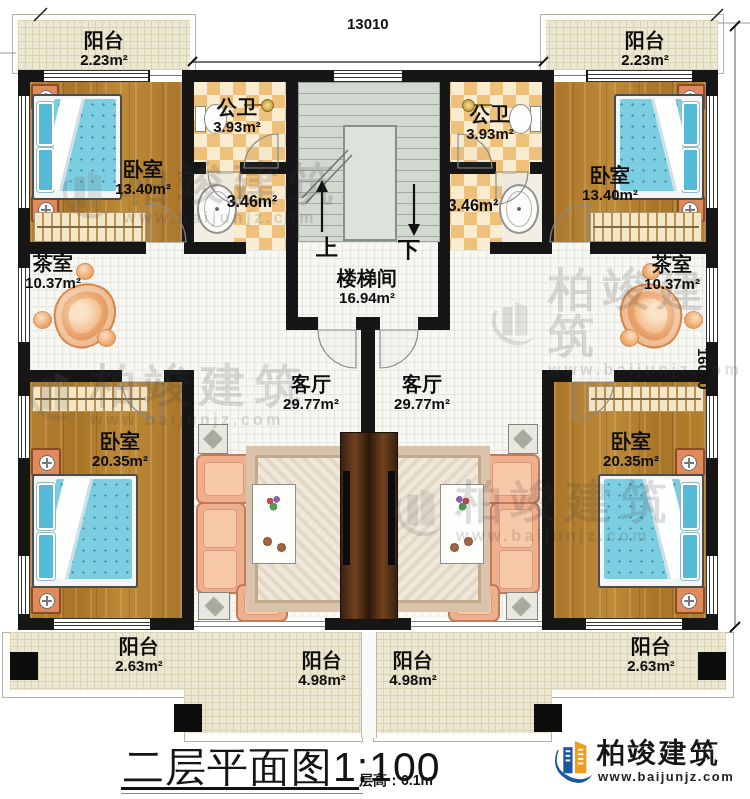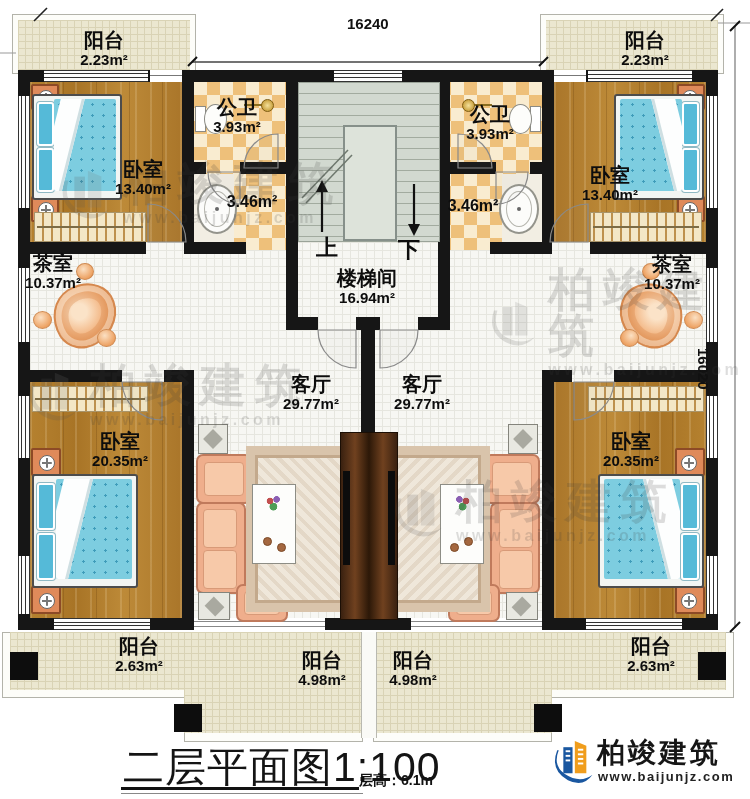--- a/index.html
+++ b/index.html
@@ -478,21 +478,21 @@
     </div>
   <div class="lbl" style="left:413px;top:650px">
     <div class="lname">阳台</div>
       <div class="larea">4.98m²</div>
     </div>
   <div class="lbl" style="left:651px;top:636px">
     <div class="lname">阳台</div>
       <div class="larea">2.63m²</div>
     </div>
 
-  <div class="dimtext" style="left:347px;top:15px">16240</div>
+  <div class="dimtext" style="left:347px;top:15px">13010</div>
   <div class="dimtext" style="left:712px;top:348px;transform:rotate(90deg);transform-origin:left top">16020</div>
 
   <div class="titleMain"><span>二层平面图</span><span>1:100</span></div>
   <div class="uline1"></div>
   <div class="uline2"></div>
   <div class="meta" style="top:772px"><span>层高：</span><span>6.1m</span></div>
 
   <svg class="abs" style="left:548px;top:736px" width="46" height="50" viewBox="0 0 60 64">
     <path d="M12 18 Q2 44 26 57 Q46 67 58 50 Q42 62 22 49 Q6 38 14 18 Z" fill="#1a57a0"></path>
     <rect x="20" y="14" width="12" height="34" fill="#1a57a0"></rect>

